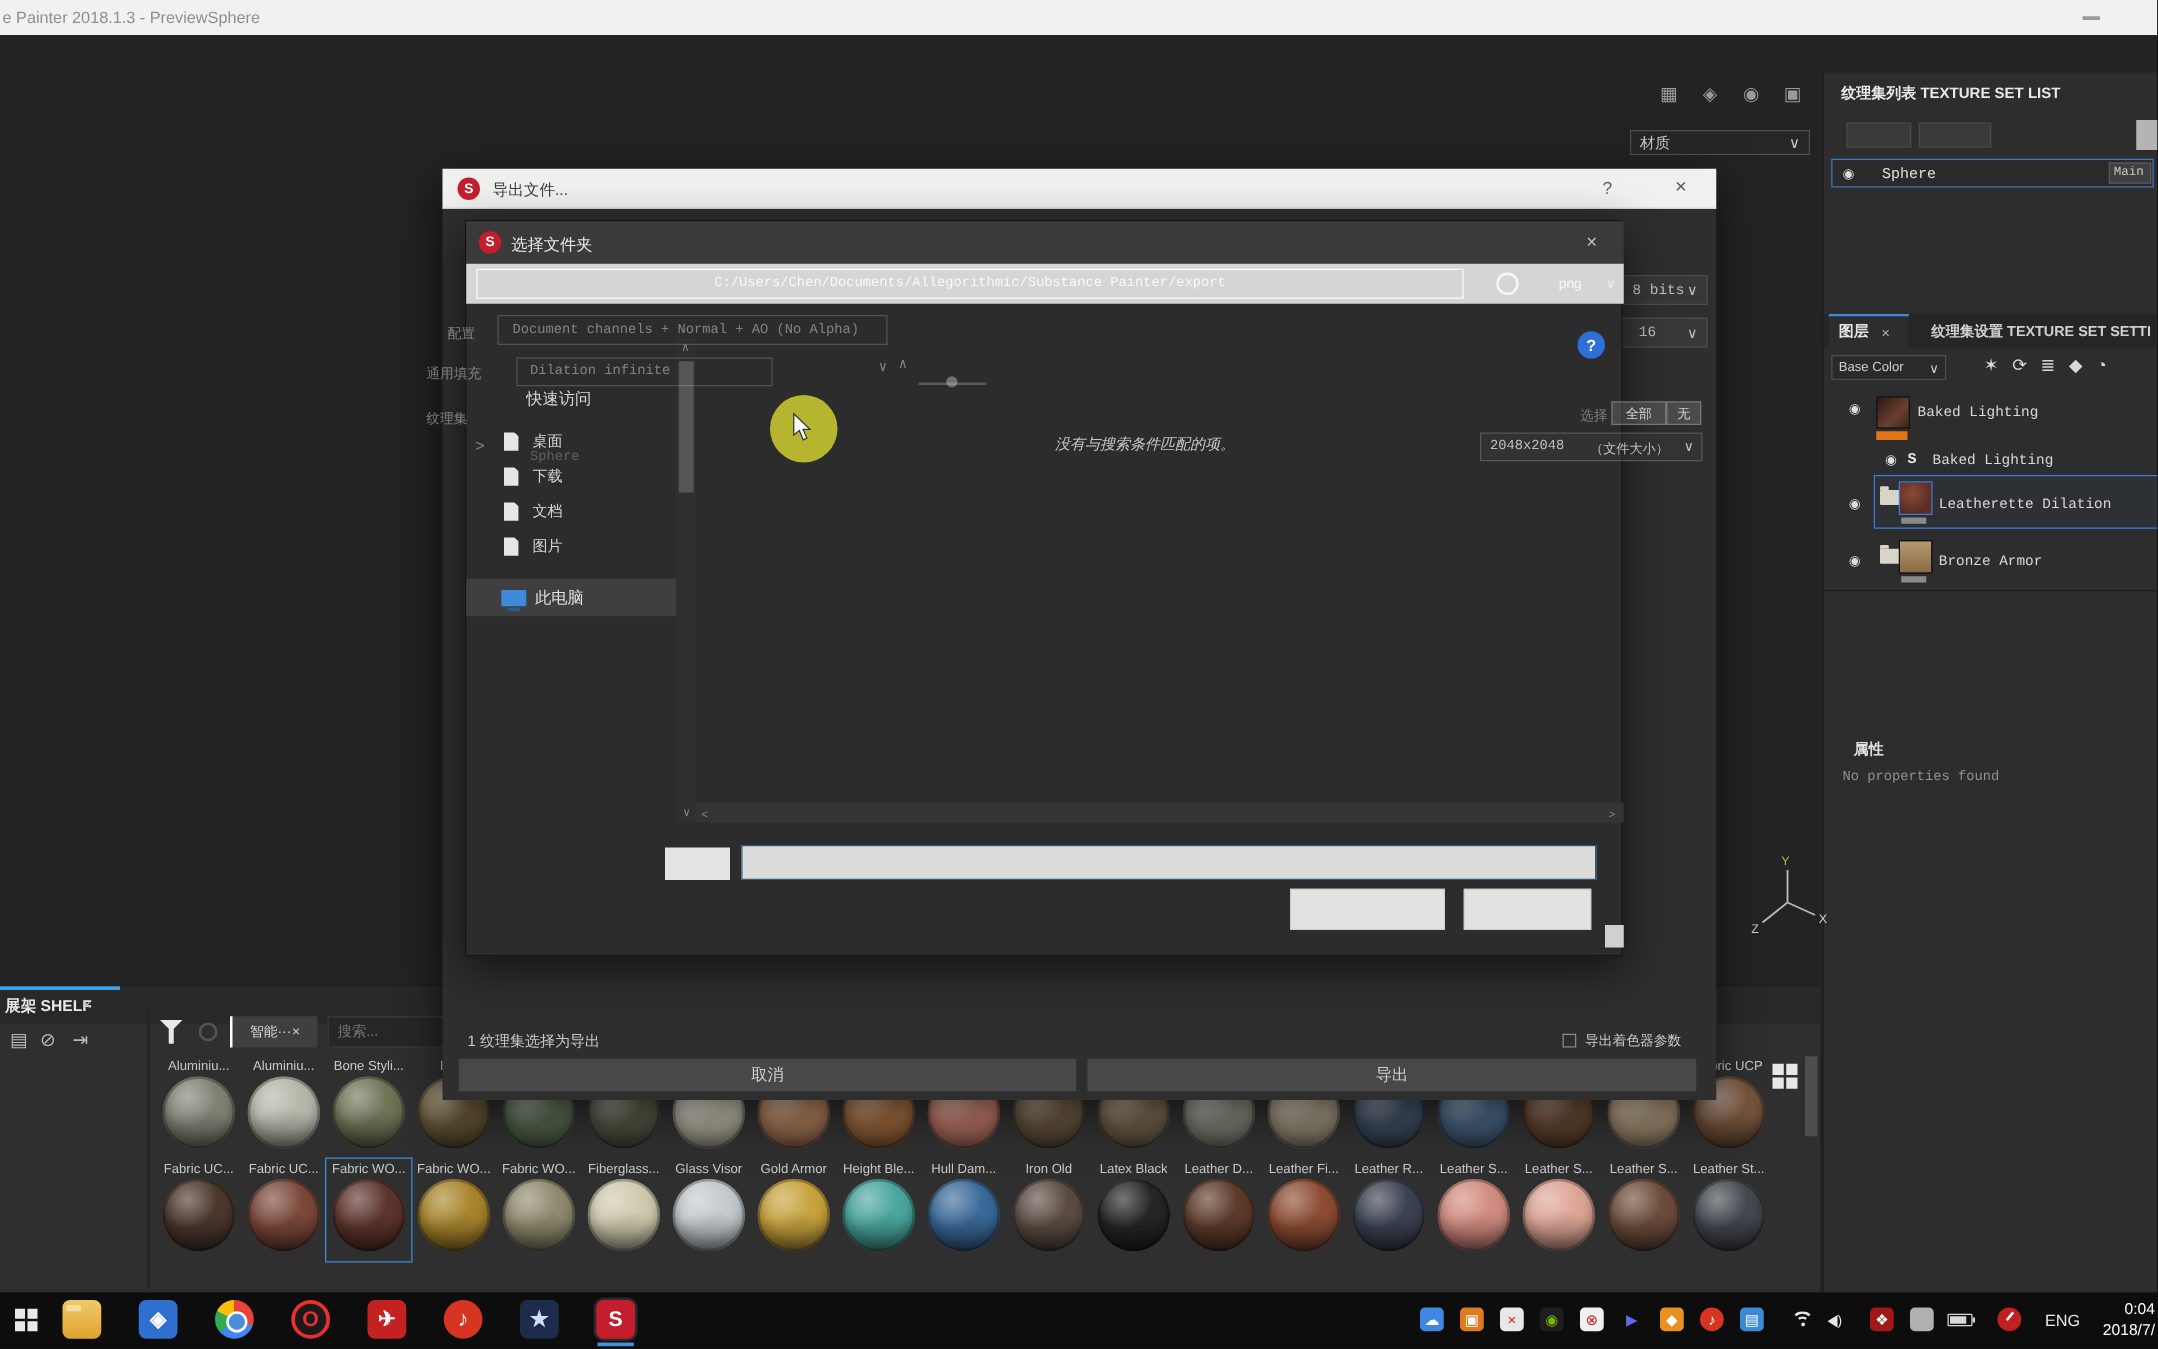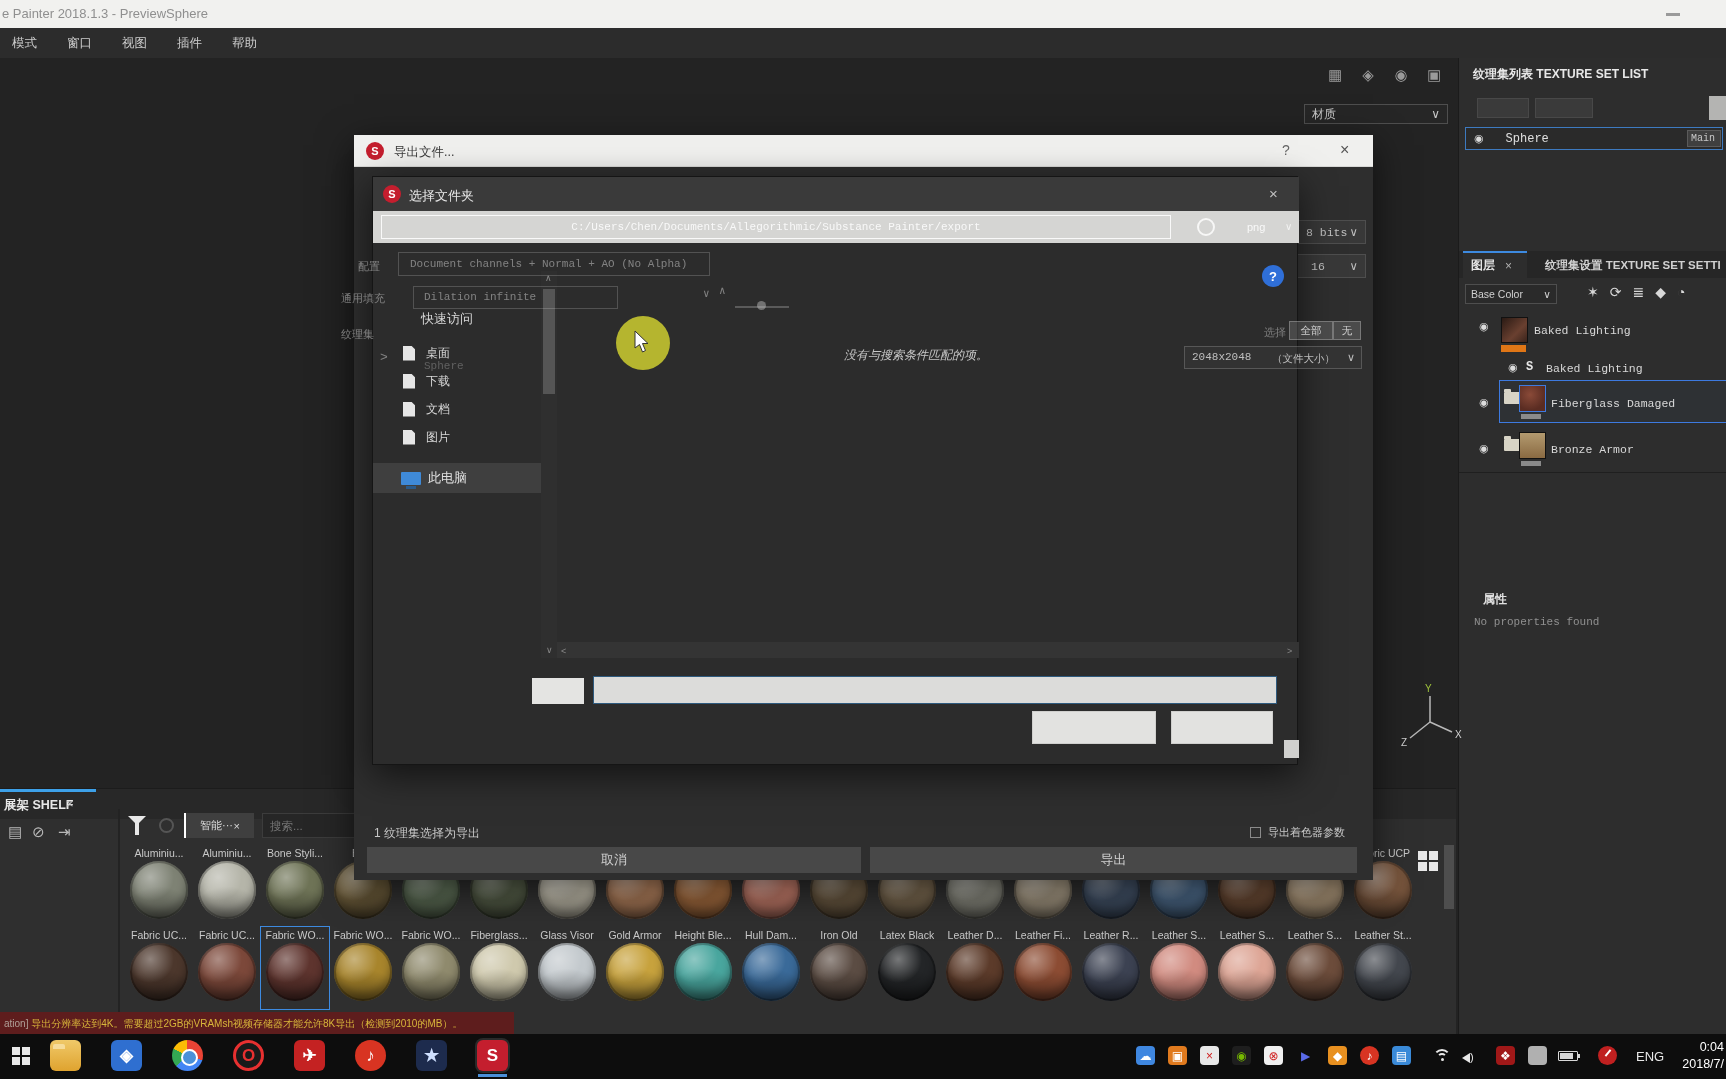--- a/index.html
+++ b/index.html
@@ -185,27 +185,20 @@
 </head>
 <body>
 
 <div class="screen" data-name="screen">
 
   <div class="abs titlebar" data-name="window-titlebar">
     <div class="wtitle" data-name="window-title">e Painter 2018.1.3 - PreviewSphere</div>
     <div class="min-dash" data-name="minimize-icon"></div>
   </div>
 
-  <div class="abs menubar" data-name="menu-bar">
-      <div class="menu-item" data-name="menu-item">模式</div>
-      <div class="menu-item" data-name="menu-item">窗口</div>
-      <div class="menu-item" data-name="menu-item">视图</div>
-      <div class="menu-item" data-name="menu-item">插件</div>
-      <div class="menu-item" data-name="menu-item">帮助</div>
-    </div>
 
   <div class="abs vp-tools" data-name="viewport-toolbar">
     <div class="vp-tool" data-name="display-settings-icon">▦</div>
     <div class="vp-tool" data-name="cube-view-icon">◈</div>
     <div class="vp-tool" data-name="camera-icon">◉</div>
     <div class="vp-tool" data-name="screenshot-icon">▣</div>
   </div>
   <div class="abs mat-dd" data-name="viewport-material-dropdown">
     <span data-name="viewport-material-dropdown-label">材质</span>
     <span data-name="chevron-down-icon">∨</span>
@@ -258,21 +251,21 @@
 
     <span class="abs radio" style="left:49px;top:303px;" data-name="visibility-radio-icon">◉</span>
     <span class="abs mono" style="left:67px;top:302px;font-size:12px;font-weight:bold;color:#e8e8e8;" data-name="substance-badge-icon">S</span>
     <span class="lrow-txt" style="left:87px;top:304px;" data-name="layer-name">Baked Lighting</span>
 
     <div class="sel-row" data-name="selected-layer-row"></div>
     <span class="abs radio" style="left:20px;top:338px;" data-name="visibility-radio-icon">◉</span>
     <div class="folder-ic" style="left:45px;top:334px;" data-name="group-folder-icon"></div>
     <div class="thumb" style="left:60px;top:327px;width:27px;height:27px;border-color:#3d7ae0;background:radial-gradient(circle at 40% 35%,#8a4a38,#5a2c22 70%);" data-name="layer-thumbnail"></div>
     <div class="gray-bar" style="left:62px;top:356px;width:20px;height:5px;" data-name="layer-color-bar"></div>
-    <span class="lrow-txt" style="left:92px;top:339px;" data-name="layer-name">Fiberglass Damaged</span>
+    <span class="lrow-txt" style="left:92px;top:339px;" data-name="layer-name">Leatherette Dilation</span>
 
     <span class="abs radio" style="left:20px;top:384px;" data-name="visibility-radio-icon">◉</span>
     <div class="folder-ic" style="left:45px;top:381px;" data-name="group-folder-icon"></div>
     <div class="thumb" style="left:60px;top:374px;width:27px;height:27px;background:linear-gradient(#b39a6f,#8a6a42);" data-name="layer-thumbnail"></div>
     <div class="gray-bar" style="left:62px;top:403px;width:20px;height:5px;" data-name="layer-color-bar"></div>
     <span class="lrow-txt" style="left:92px;top:385px;" data-name="layer-name">Bronze Armor</span>
 
     <div class="rp-div" data-name="panel-divider"></div>
     <div class="props-h" data-name="properties-header">属性</div>
     <div class="props-empty" data-name="properties-empty-message">No properties found</div>
@@ -553,21 +546,20 @@
   <span class="abs ghost-strong mono" style="left:1192px;top:351px;" data-name="size-dropdown-value">2048x2048</span>
   <span class="abs ghost-strong" style="left:1272px;top:352px;font-size:10.5px;" data-name="size-dropdown-note">（文件大小）</span>
   <span class="abs ghost-strong" style="left:1347px;top:351px;" data-name="chevron-down-icon">∨</span>
   <div class="abs help-bubble" data-name="help-bubble-icon">?</div>
 
   <div class="abs cursor-hl" data-name="cursor-highlight"></div>
   <svg class="abs cursor-ptr" data-name="mouse-cursor-icon" width="16" height="24">
     <path d="M1 1 L1 18 L5.5 14.5 L8.5 22 L11.5 20.5 L8.5 13.5 L14 13.5 Z" fill="#fff" stroke="#333" stroke-width="1"></path>
   </svg>
 
-  <div class="abs status-strip" data-name="status-message-bar"><span class="pre" data-name="status-prefix">ation] </span><span class="msg" data-name="status-message">导出分辨率达到4K。需要超过2GB的VRAMsh视频存储器才能允许8K导出（检测到2010的MB）。</span></div>
 
   <div class="abs taskbar" data-name="taskbar">
     <div class="start-btn" data-name="start-button">
         <span></span>
         <span></span>
         <span></span>
         <span></span>
       </div>
     <div class="tb-apps" data-name="taskbar-apps">
         <div class="tb-app" data-name="file-explorer-icon" style="background: rgb(232, 180, 60);"></div>

